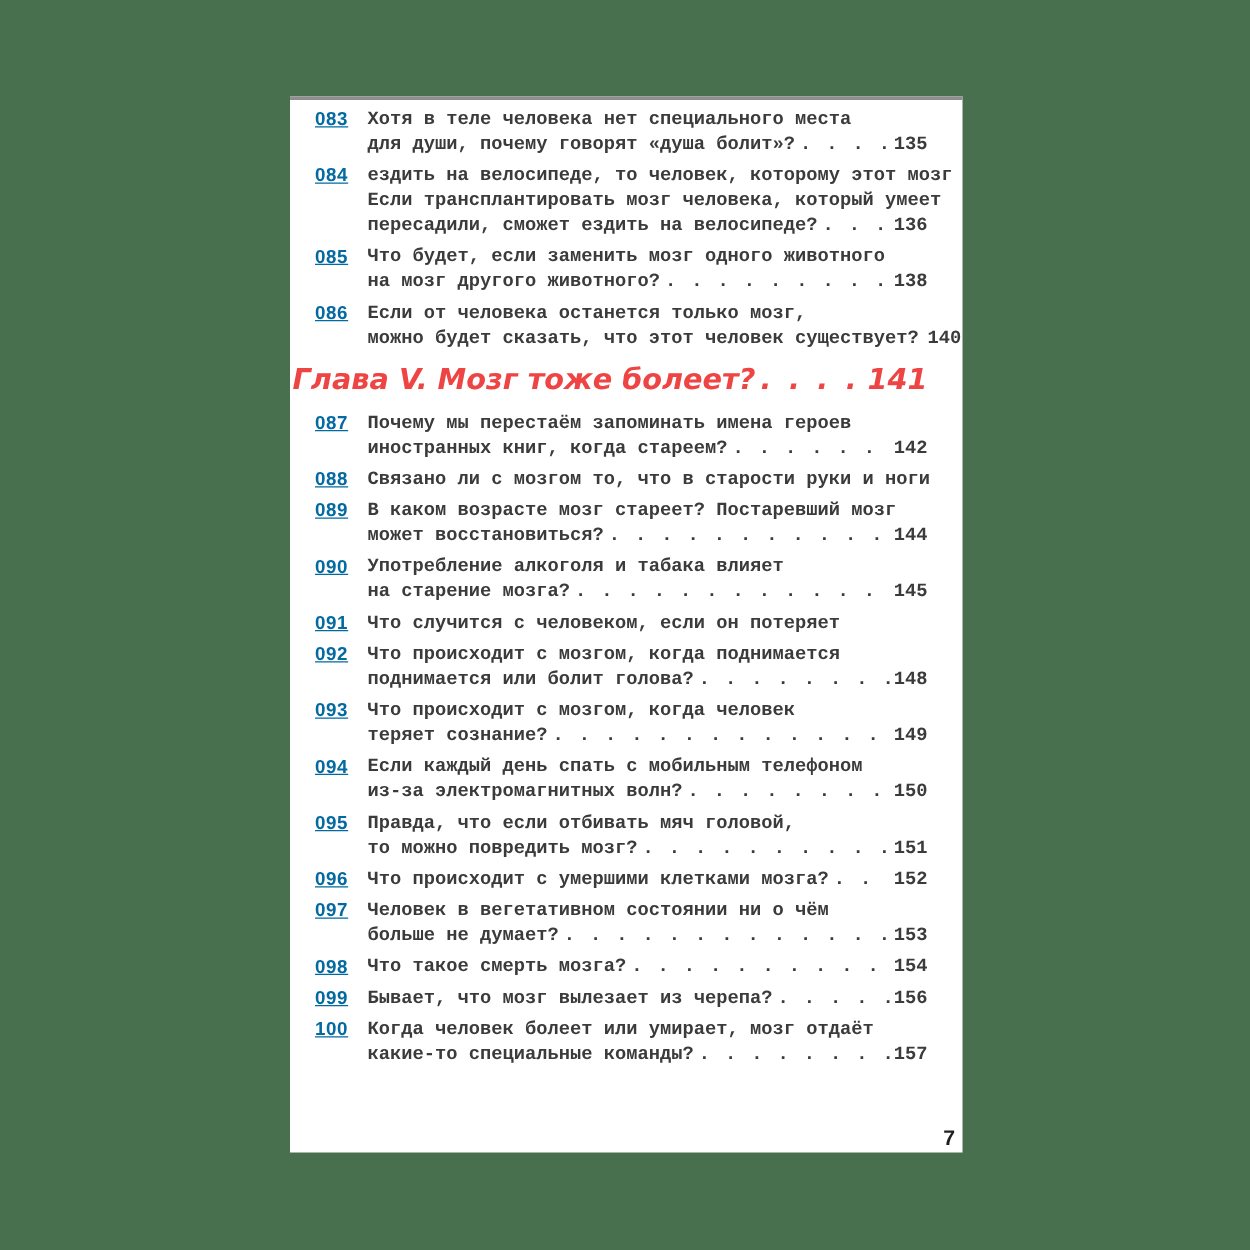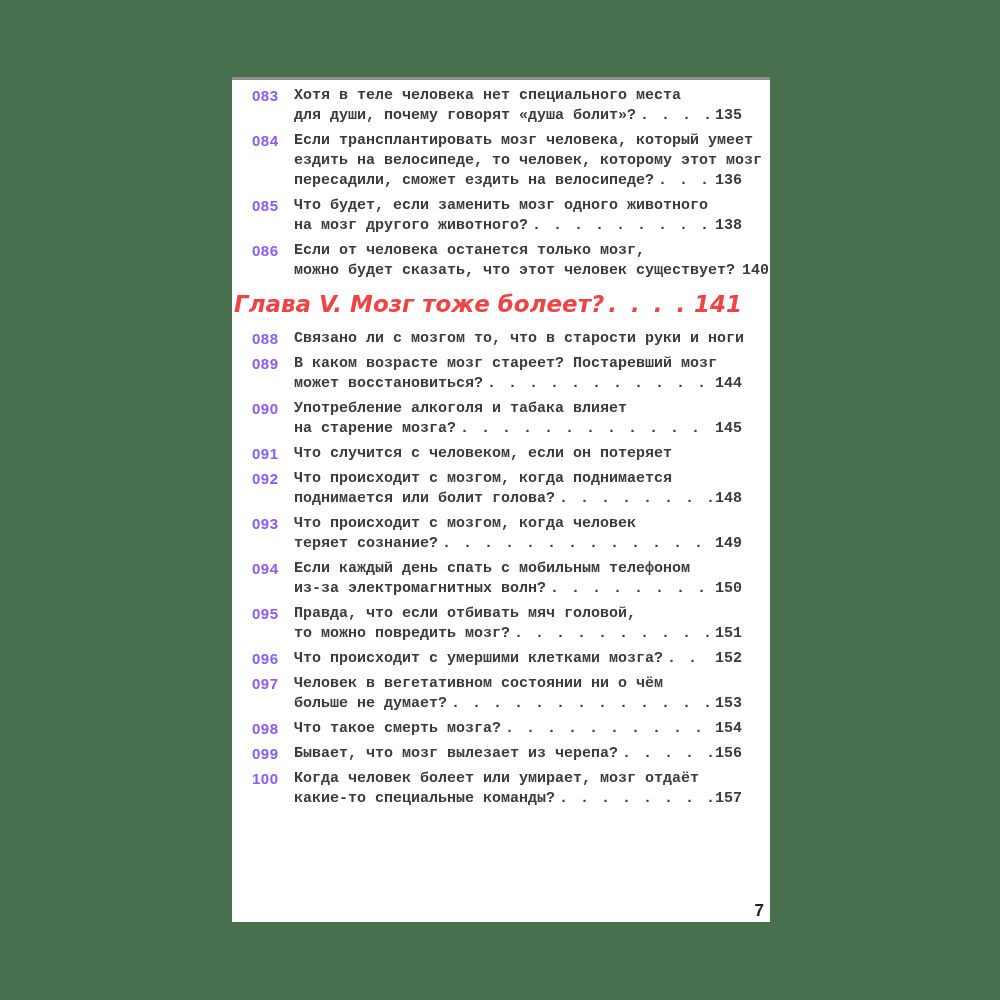--- a/index.html
+++ b/index.html
@@ -26,24 +26,25 @@
   }
 
   .toc-entry {
     display: flex;
     margin-bottom: 5px;
   }
   .num {
     flex: 0 0 37px;
     width: 37px;
     margin-right: 5px;
-    color: #8b5cf6;
+    color: #0369a1;
     font-size: 15px;
     line-height: 20px;
     letter-spacing: 0.5px;
+    text-decoration: underline;
   }
   .entry-body { flex: 1; min-width: 0; }
   .line {
     font-size: 15px;
     line-height: 20px;
     white-space: nowrap;
     font-family: Liberation Mono, monospace;
   }
   .line.last { display: flex; align-items: baseline; text-align: right; }
   .txt { flex: 0 0 auto; }
@@ -96,22 +97,22 @@
             <div class="line last">
               <span class="txt">для души, почему говорят «душа болит»?</span>
               <span class="dots"></span>
               <span class="pg">135</span>
             </div>
           </div>
         </div>
         <div class="toc-entry">
           <span class="num">084</span>
           <div class="entry-body">
+            <div class="line"><span class="txt">ездить на велосипеде, то человек, которому этот мозг</span></div>
             <div class="line"><span class="txt">Если трансплантировать мозг человека, который умеет</span></div>
-            <div class="line"><span class="txt">ездить на велосипеде, то человек, которому этот мозг</span></div>
             <div class="line last">
               <span class="txt">пересадили, сможет ездить на велосипеде?</span>
               <span class="dots"></span>
               <span class="pg">136</span>
             </div>
           </div>
         </div>
         <div class="toc-entry">
           <span class="num">085</span>
           <div class="entry-body">
@@ -133,20 +134,31 @@
               <span class="pg">140</span>
             </div>
           </div>
         </div>
         <div class="chapter">
           <span class="txt">Глава V. Мозг тоже болеет?</span>
           <span class="dots"></span>
           <span class="pg">141</span>
         </div>
         <div class="toc-entry">
+          <span class="num">087</span>
+          <div class="entry-body">
+            <div class="line"><span class="txt">Почему мы перестаём запоминать имена героев</span></div>
+            <div class="line last">
+              <span class="txt">иностранных книг, когда стареем?</span>
+              <span class="dots"></span>
+              <span class="pg">142</span>
+            </div>
+          </div>
+        </div>
+        <div class="toc-entry">
           <span class="num">088</span>
           <div class="entry-body">
             <div class="line"><span class="txt">Связано ли с мозгом то, что в старости руки и ноги</span></div>
           </div>
         </div>
         <div class="toc-entry">
           <span class="num">089</span>
           <div class="entry-body">
             <div class="line"><span class="txt">В каком возрасте мозг стареет? Постаревший мозг</span></div>
             <div class="line last">

